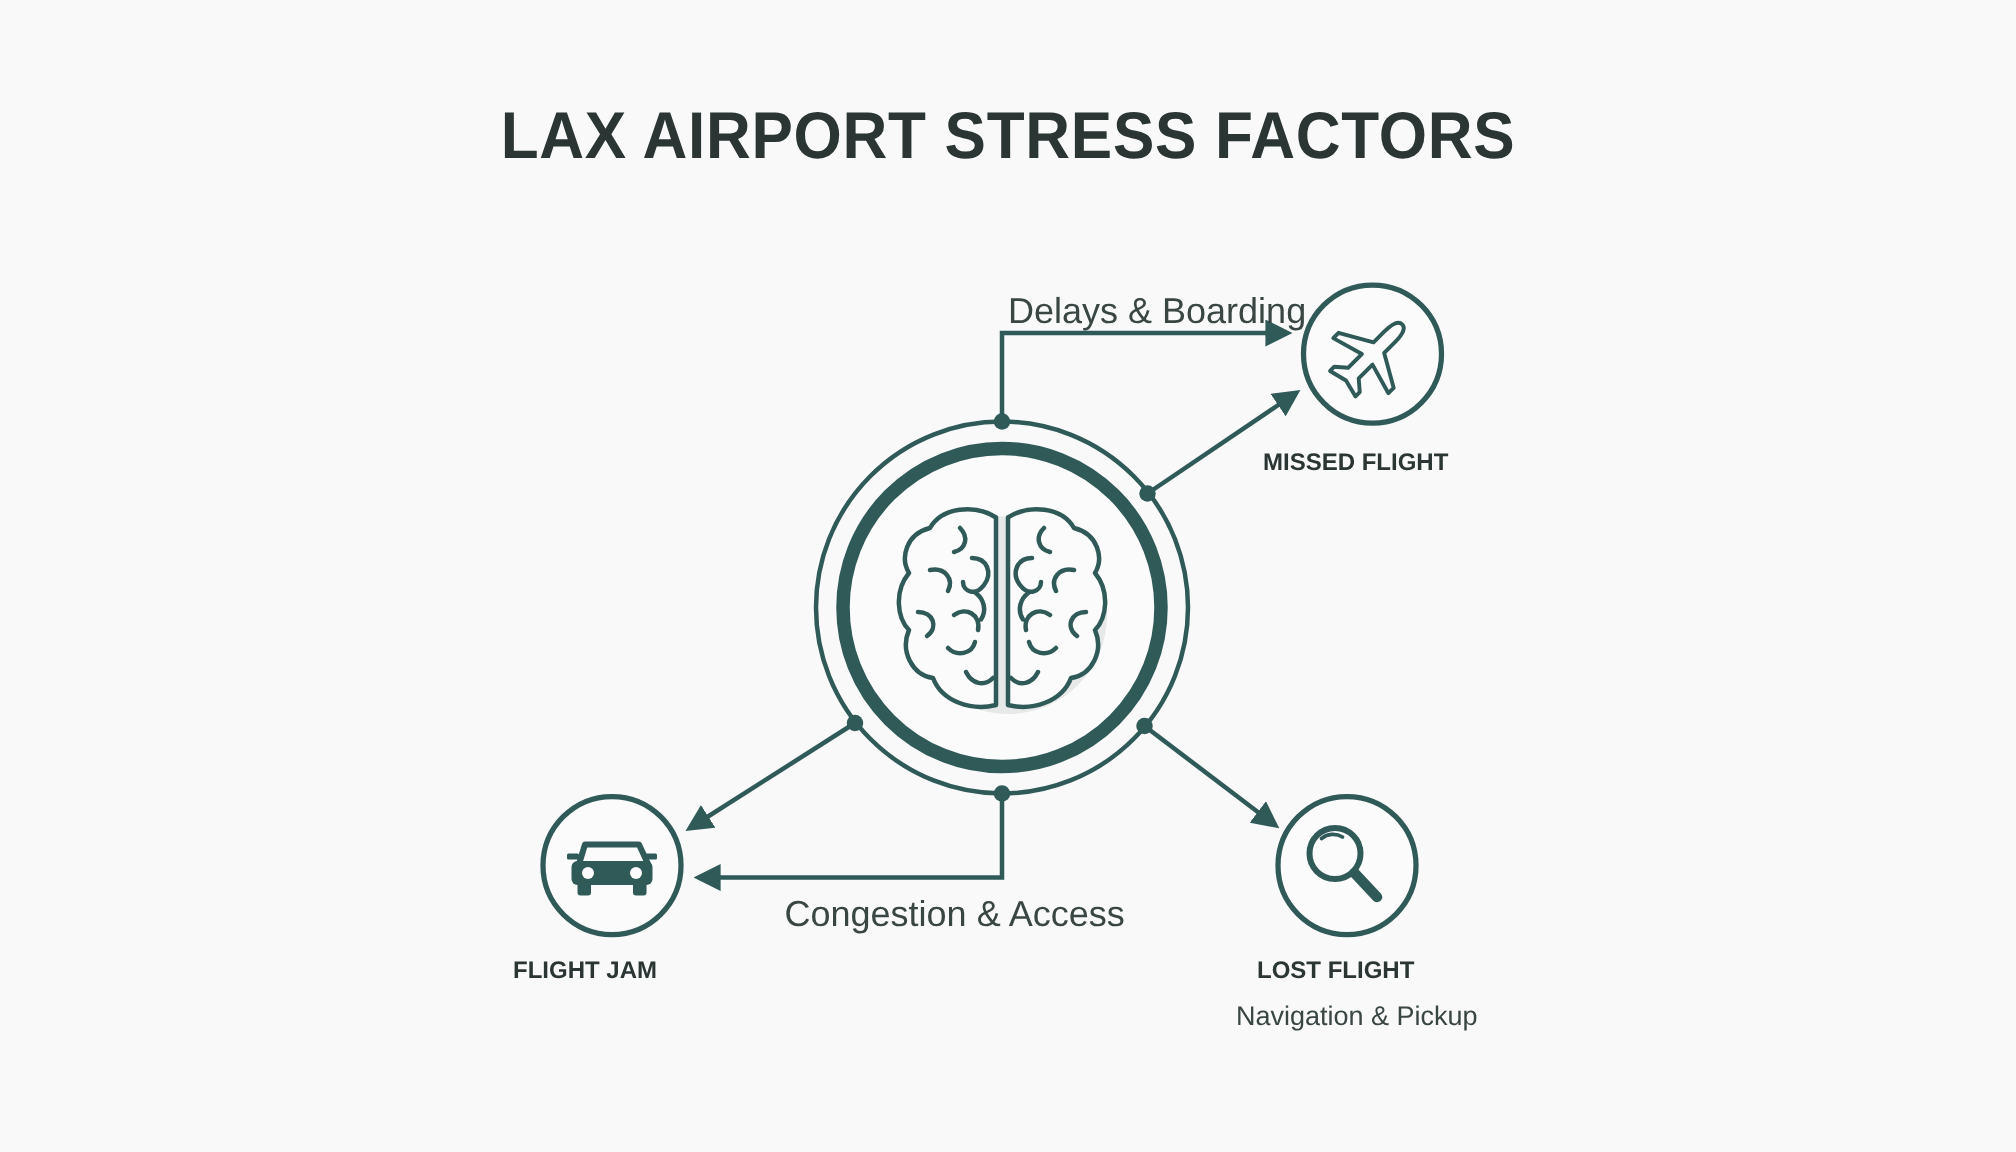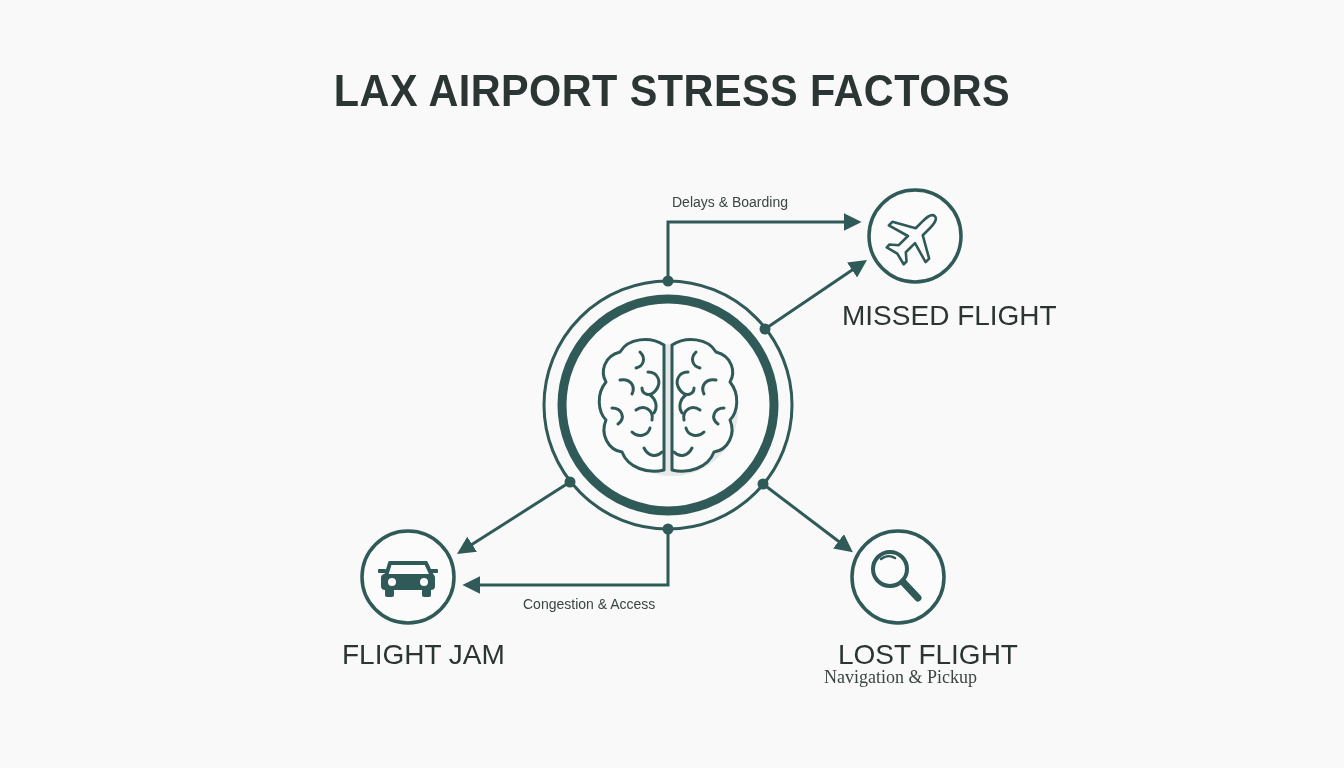--- a/index.html
+++ b/index.html
@@ -1,22 +1,22 @@
 <!DOCTYPE html>
 <html><head>
 <meta charset="utf-8">
 <style>
   html,body{margin:0;padding:0;}
   body{width:1344px;height:768px;background:#f8f9f8;position:relative;overflow:hidden;font-family:"Liberation Sans",sans-serif;color:#2f3b39;}
   .title{position:absolute;left:0;top:66px;width:1344px;text-align:center;font-size:44px;font-weight:bold;letter-spacing:0.5px;color:#2b3533;transform:scaleX(0.94);}
   svg.diagram{position:absolute;left:0;top:0;}
   .lbl{position:absolute;white-space:nowrap;}
-  .flow{font-size:14px;color:#3a4644;}
-  .node-title{font-size:28px;font-weight:normal;color:#2b3533;}
-  .node-sub{font-size:18px;color:#3a4644;font-family:Liberation Serif, serif;}
+  .flow{font-size:24px;color:#3a4644;}
+  .node-title{font-size:16px;font-weight:bold;color:#2b3533;}
+  .node-sub{font-size:18px;color:#3a4644;}
 </style>
 </head>
 <body>
 
 <div class="title">LAX AIRPORT STRESS FACTORS</div>
 
 <svg class="diagram" width="1344" height="768" viewBox="0 0 1344 768">
   <defs>
     <marker id="arr" viewBox="0 0 10 10" refX="8" refY="5" markerWidth="6" markerHeight="6" orient="auto-start-reverse">
       <path d="M0,0 L10,5 L0,10 z" fill="#2f5a58"></path>

